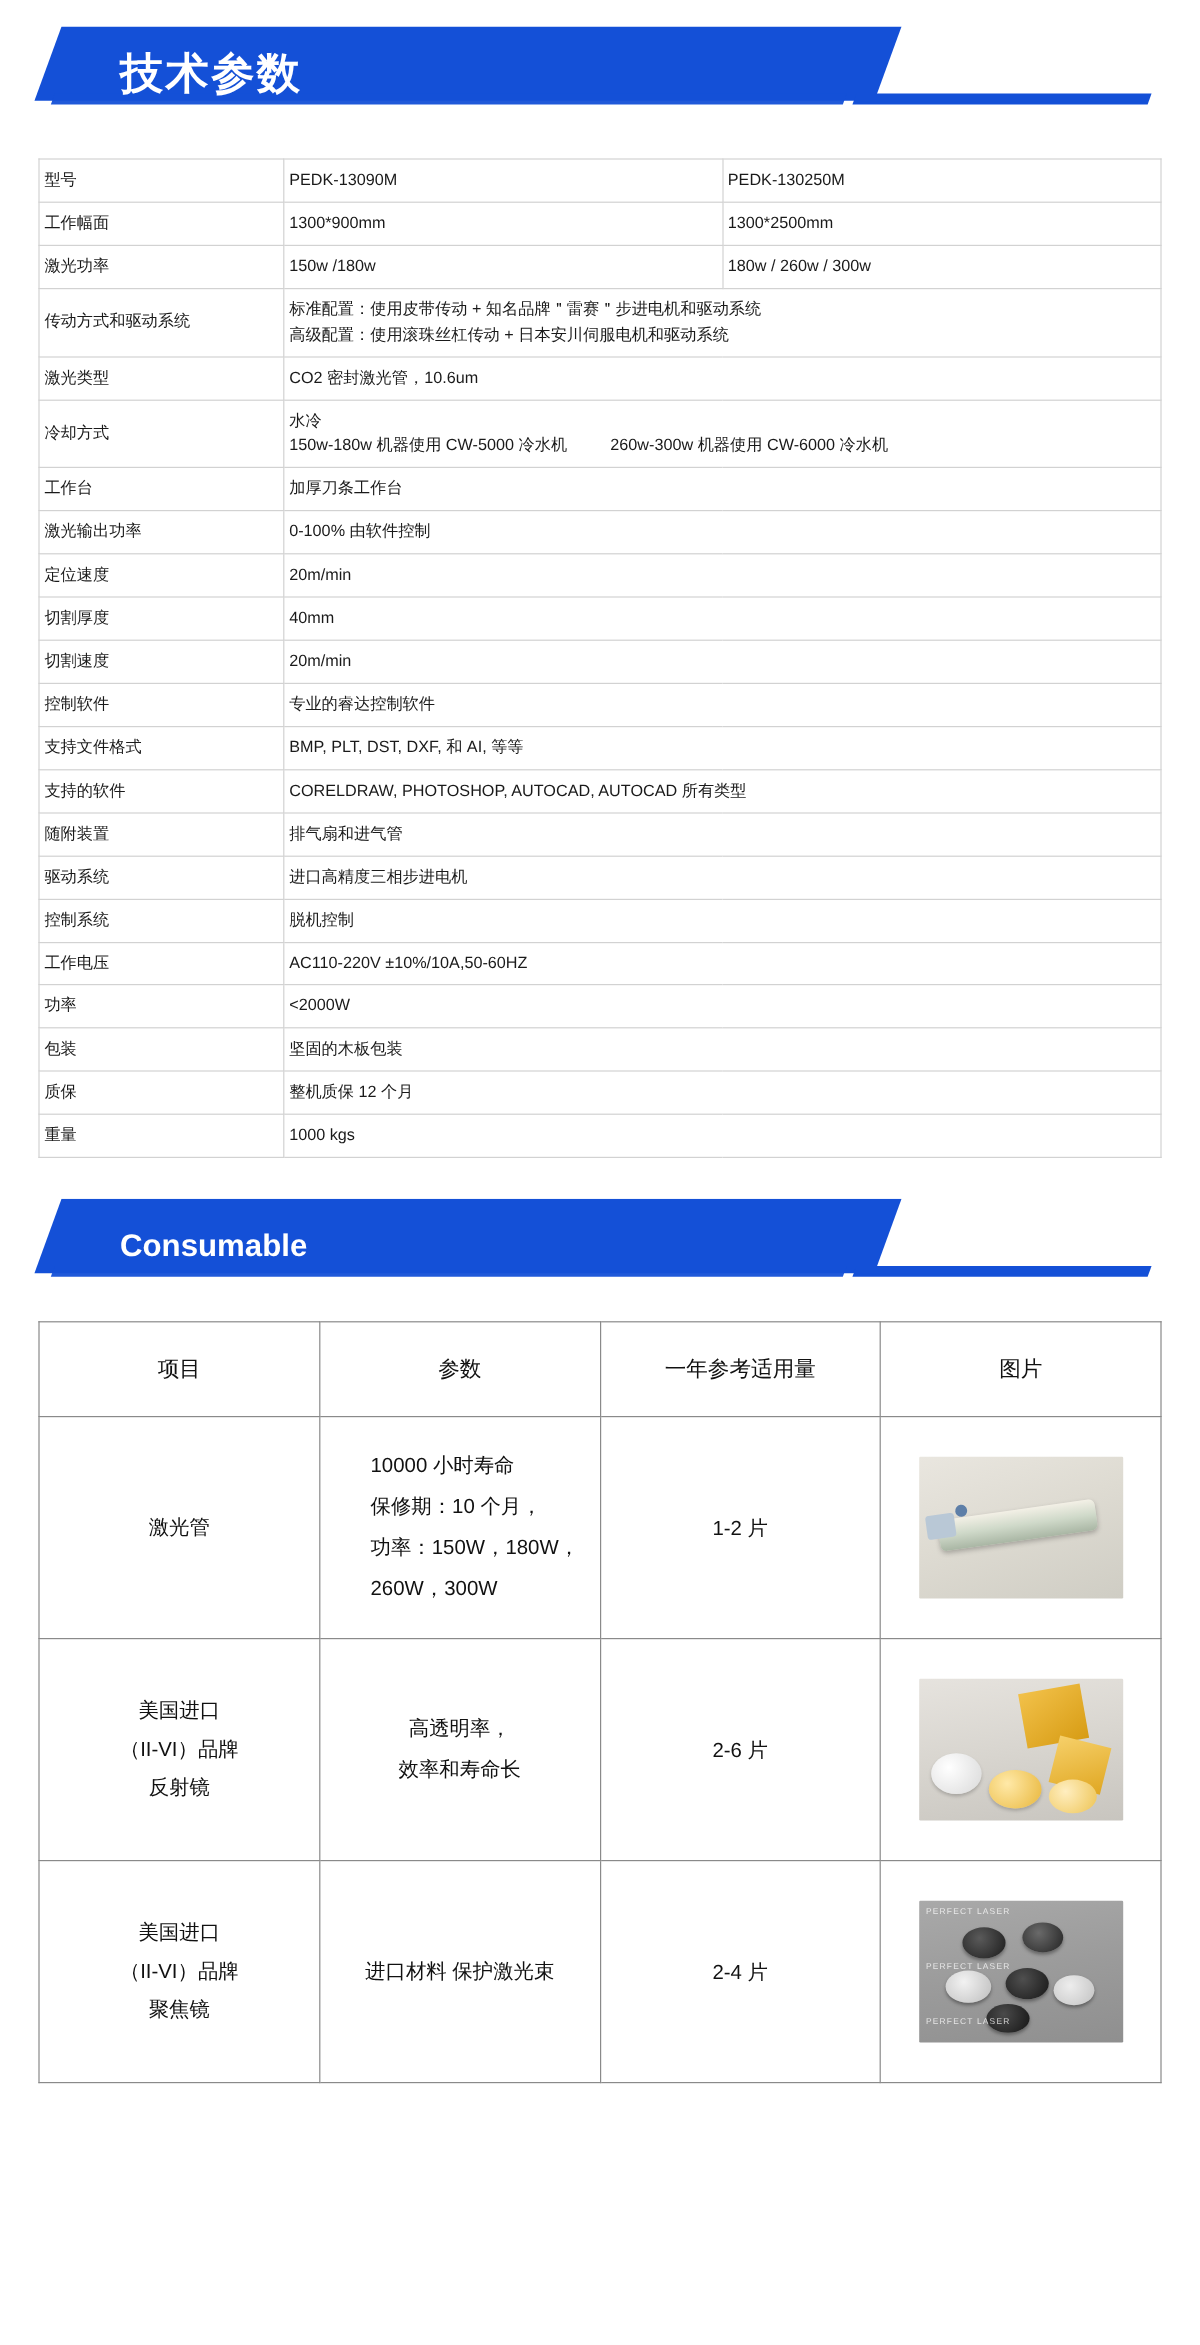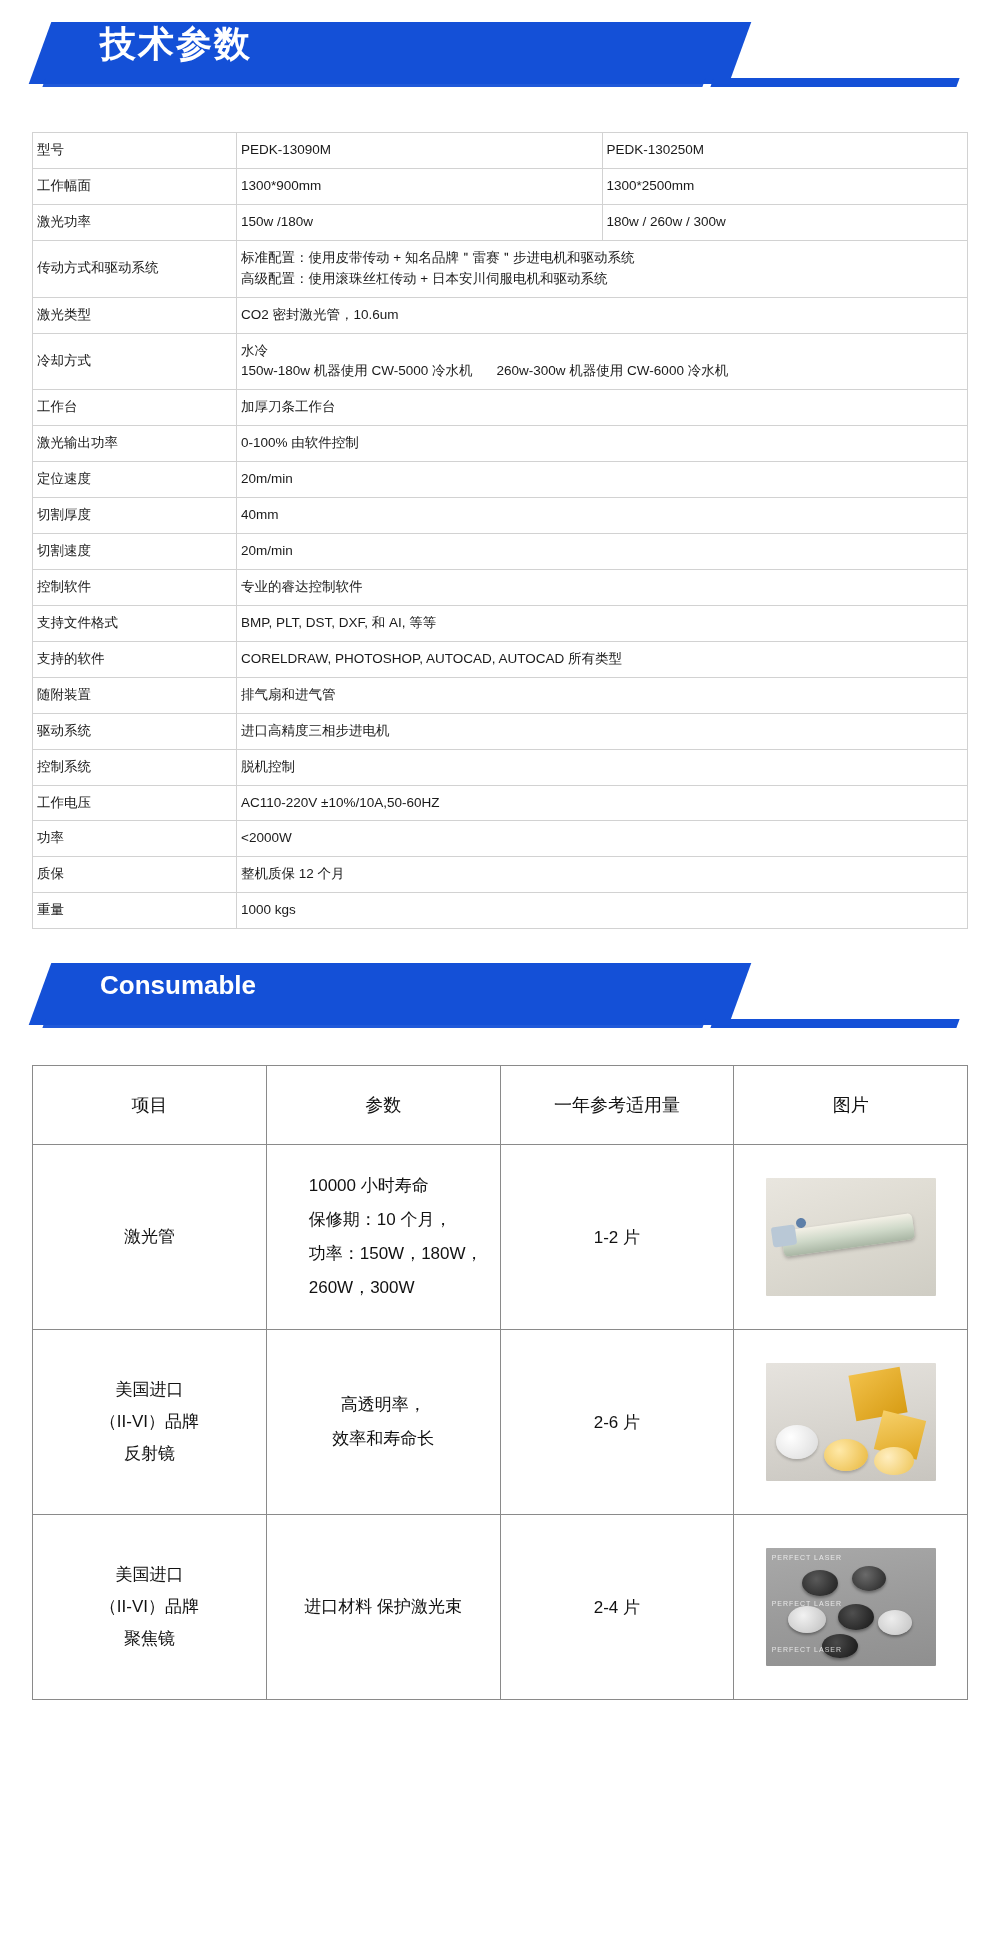--- a/index.html
+++ b/index.html
@@ -46,21 +46,21 @@
     left: 712px;
     top: 56px;
     width: 246px;
     height: 9px;
     background: #1450d7;
     transform: skewX(-20deg);
   }
   .banner-title {
     position: absolute;
     left: 100px;
-    top: 1px;
+    top: 18px;
     color: #ffffff;
     font-size: 36px;
     font-weight: bold;
     letter-spacing: 2px;
     line-height: 42px;
   }
   .banner-title.en {
     font-size: 26px;
     letter-spacing: 0px;
   }
@@ -83,21 +83,21 @@
     color: #1a1a1a;
   }
   table.spec td.label {
     width: 195px;
   }
   .cell-lines div {
     white-space: nowrap;
   }
   .cooling-line {
     display: flex;
-    gap: 24px;
+    gap: 36px;
   }
 
   
   .cons-wrap {
     margin: 30px 32px 40px 32px;
   }
   table.cons {
     width: 100%;
     border-collapse: collapse;
     table-layout: fixed;
@@ -377,20 +377,24 @@
       <tr>
         <td class="label">工作电压</td>
         <td colspan="2">AC110-220V ±10%/10A,50-60HZ</td>
       </tr>
 
       <tr>
         <td class="label">功率</td>
         <td colspan="2">&lt;2000W</td>
       </tr>
 
+      <tr>
+        <td class="label">包装</td>
+        <td colspan="2">坚固的木板包装</td>
+      </tr>
 
       <tr>
         <td class="label">质保</td>
         <td colspan="2">整机质保 12 个月</td>
       </tr>
 
       <tr>
         <td class="label">重量</td>
         <td colspan="2">1000 kgs</td>
       </tr>

